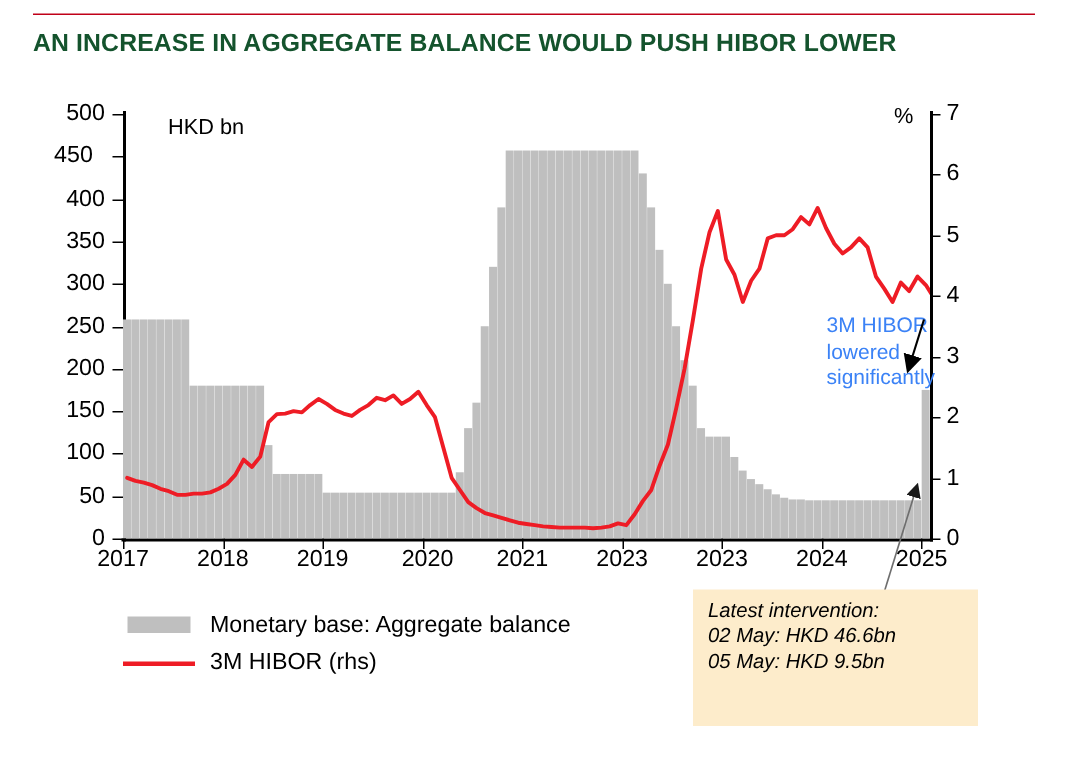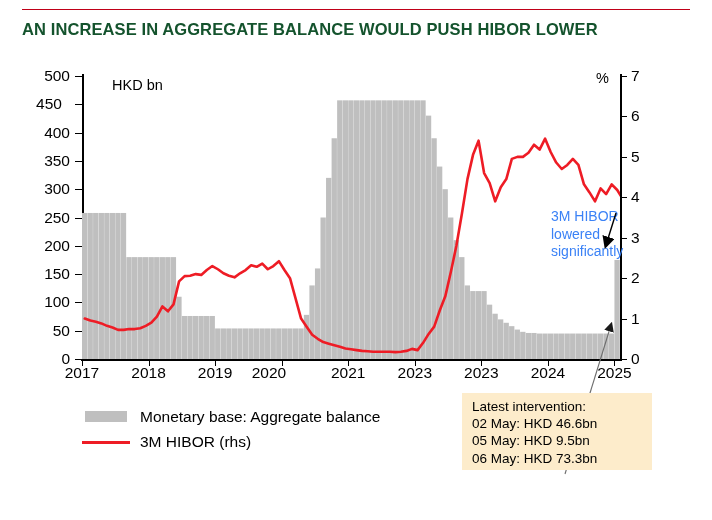--- a/index.html
+++ b/index.html
@@ -52,22 +52,23 @@
 
   
   .legend{position:absolute;left:82px;top:405px;width:330px;}
   .lg-row{position:relative;height:25px;}
   .lg-sw-bar{position:absolute;left:3px;top:6px;width:42px;height:11px;background:#bfbfbf;}
   .lg-sw-line{position:absolute;left:0px;top:11px;width:48px;height:0;border-top:3px solid #ee1c25;}
   .lg-txt{position:absolute;left:58px;top:0px;font-size:15.5px;line-height:24px;white-space:nowrap;}
 
   
   .ibox{
-    position:absolute;left:462px;top:393px;width:190px;height:77px;
+    position:absolute;left:462px;top:393px;width:190px;height:91px;
     background:#fdeccb;
+    font-style:italic;
   }
   .ibox-in{padding:5px 0 0 10px;font-size:13.5px;line-height:17.2px;}
 
   
   .source{
     position:absolute;left:22px;top:484px;
     font-size:14.5px;font-style:italic;color:#585858;white-space:nowrap;
   }
 </style>
 </head>
@@ -128,21 +129,21 @@
       <div class="lbl-r" style="top: 68px;">7</div>
     </div>
   <div id="ticks-bottom">
       <div class="tick-b" style="left: 82px;"></div>
       <div class="lbl-b" style="left: 55px;">2017</div>
       <div class="tick-b" style="left: 148.557px;"></div>
       <div class="lbl-b" style="left: 121.557px;">2018</div>
       <div class="tick-b" style="left: 215.113px;"></div>
       <div class="lbl-b" style="left: 188.113px;">2019</div>
       <div class="tick-b" style="left: 281.67px;"></div>
-      <div class="lbl-b" style="left: 242px;">2020</div>
+      <div class="lbl-b" style="left: 258px;">2020</div>
       <div class="tick-b" style="left: 348.227px;"></div>
       <div class="lbl-b" style="left: 321.227px;">2021</div>
       <div class="tick-b" style="left: 414.784px;"></div>
       <div class="lbl-b" style="left: 387.784px;">2023</div>
       <div class="tick-b" style="left: 481.34px;"></div>
       <div class="lbl-b" style="left: 454.34px;">2023</div>
       <div class="tick-b" style="left: 547.897px;"></div>
       <div class="lbl-b" style="left: 520.897px;">2024</div>
       <div class="tick-b" style="left: 614.454px;"></div>
       <div class="lbl-b" style="left: 587.454px;">2025</div>
@@ -281,17 +282,16 @@
       <span class="lg-sw-line"></span>
       <span class="lg-txt">3M HIBOR (rhs)</span>
     </div>
   </div>
 
   <div class="ibox">
     <div class="ibox-in">
       <div>Latest intervention:</div>
       <div>02 May: HKD 46.6bn</div>
       <div>05 May: HKD 9.5bn</div>
-      <div>06 May: HKD 73.3bn</div>
     </div>
   </div>
 
 </div>
 
 </body></html>

